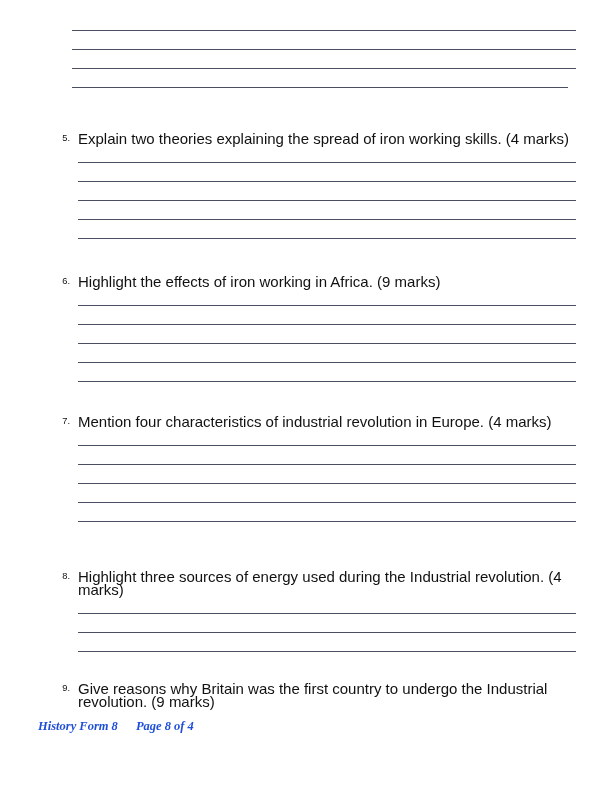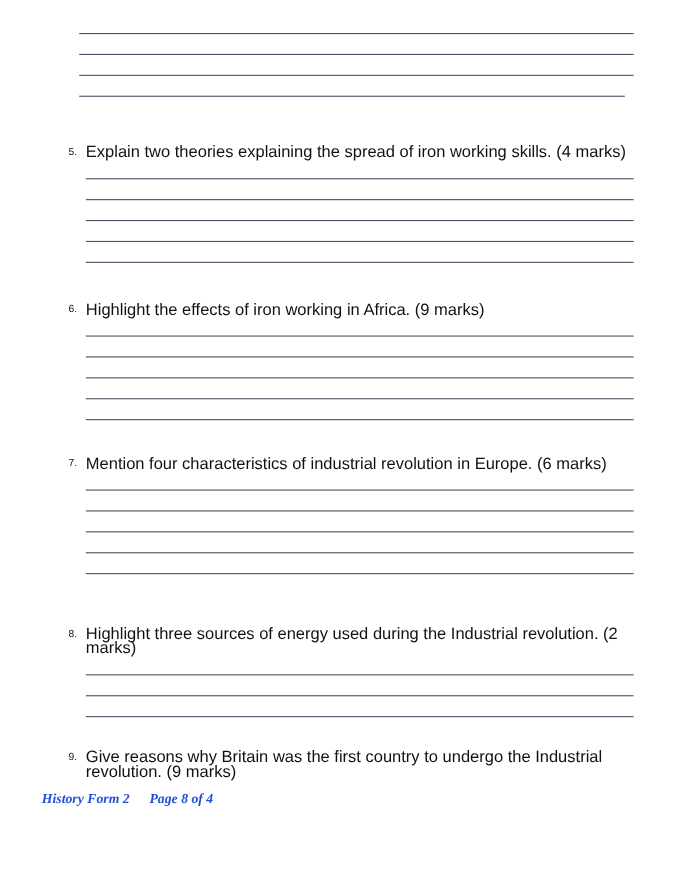--- a/index.html
+++ b/index.html
@@ -116,48 +116,48 @@
       <div class="rule"></div>
       <div class="rule"></div>
       <div class="rule"></div>
       <div class="rule"></div>
     </div>
   </div>
 
   <div class="q-block" style="top:415px;">
     <div class="q-row">
       <div class="q-num">7.</div>
-      <div class="q-text">Mention four characteristics of industrial revolution in Europe. (6 marks)</div>
+      <div class="q-text">Mention four characteristics of industrial revolution in Europe. (4 marks)</div>
     </div>
     <div class="answer-lines">
       <div class="rule"></div>
       <div class="rule"></div>
       <div class="rule"></div>
       <div class="rule"></div>
       <div class="rule"></div>
     </div>
   </div>
 
   <div class="q-block" style="top:570px;">
     <div class="q-row">
       <div class="q-num">8.</div>
-      <div class="q-text">Highlight three sources of energy used during the Industrial revolution. (2 marks)</div>
+      <div class="q-text">Highlight three sources of energy used during the Industrial revolution. (4 marks)</div>
     </div>
     <div class="answer-lines">
       <div class="rule"></div>
       <div class="rule"></div>
       <div class="rule"></div>
     </div>
   </div>
 
   <div class="q-block" style="top:682px;">
     <div class="q-row">
       <div class="q-num">9.</div>
       <div class="q-text">Give reasons why Britain was the first country to undergo the Industrial revolution. (9 marks)</div>
     </div>
   </div>
 
   <div class="footer">
-    <span>History Form 2</span>
+    <span>History Form 8</span>
     <span>Page 8 of 4</span>
   </div>
 
 </div>
 
 </body></html>

